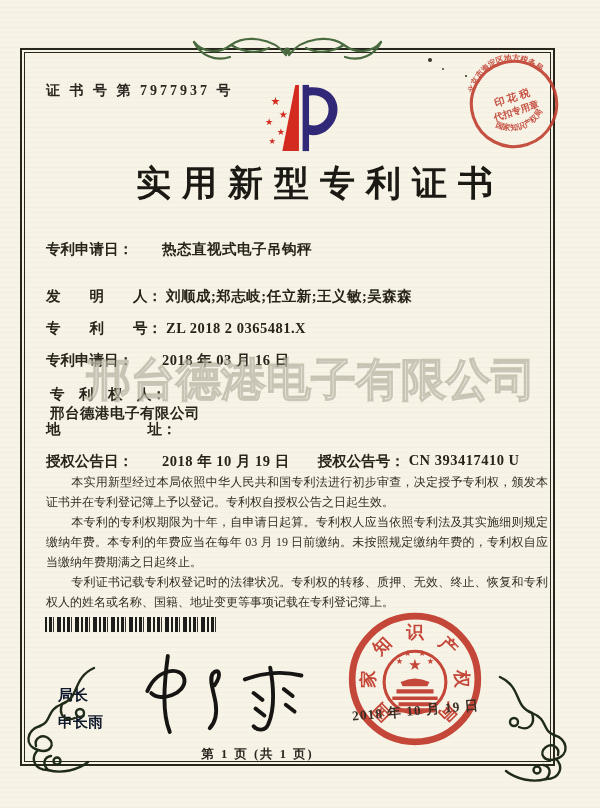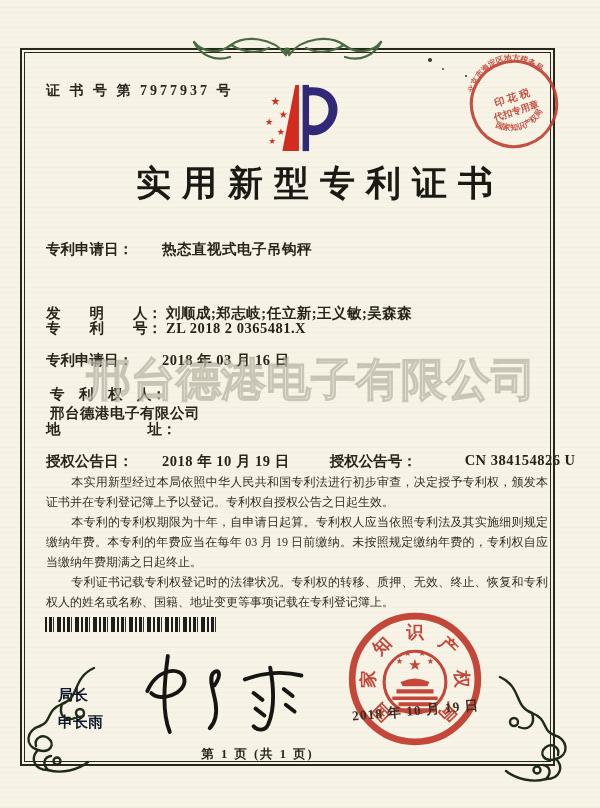--- a/index.html
+++ b/index.html
@@ -47,27 +47,27 @@
     text-align:center; font-size:35px; font-weight:700; letter-spacing:11px; color:#1b1914;
   }
 
   .field-row {
     position:absolute; left:46px; z-index:2; display:flex; align-items:baseline;
     font-size:14.5px; font-weight:700; color:#29241b; white-space:pre;
   }
   .field-row .lbl { min-width:112px; white-space:pre; }
   .field-row .val { margin-left:4px; letter-spacing:0.5px; }
   .row-name      { top:240px; }
-  .row-inventor  { top:304px; }
+  .row-inventor  { top:287px; }
   .row-patentno  { top:319px; }
   .row-filing    { top:351px; }
   .row-patentee  { top:385px;flex-direction:column; }
   .row-address   { top:420px; }
   .row-grant     { top:452px; }
-  .pair2 { margin-left:40px; display:flex;gap:44px; }
+  .pair2 { margin-left:28px; display:flex; }
   .pair2 .lbl { min-width:auto; }
 
   .watermark {
     position:absolute; left:86px; top:350px; z-index:4; white-space:nowrap;
     font-size:45px; font-weight:700; letter-spacing:0px;
     color:rgba(140,128,100,0.07);
     -webkit-text-stroke:1.2px rgba(135,125,100,0.38);
     text-shadow:1px 1px 0 rgba(255,255,255,0.55);
     pointer-events:none;
   }
@@ -179,21 +179,21 @@
     <span class="val">邢台德港电子有限公司</span>
   </div>
   <div class="field-row row-address">
     <span class="lbl">地　　　　　　址：</span>
   </div>
   <div class="field-row row-grant">
     <span class="lbl">授权公告日：</span>
     <span class="val">2018 年 10 月 19 日</span>
     <span class="pair2">
       <span class="lbl">授权公告号：</span>
-      <span class="val">CN 384154826 U</span>
+      <span class="val">CN 393417410 U</span>
     </span>
   </div>
 
   <div class="watermark">邢台德港电子有限公司</div>
 
   <div class="body-text">
     <p>本实用新型经过本局依照中华人民共和国专利法进行初步审查，决定授予专利权，颁发本证书并在专利登记簿上予以登记。专利权自授权公告之日起生效。</p>
     <p>本专利的专利权期限为十年，自申请日起算。专利权人应当依照专利法及其实施细则规定缴纳年费。本专利的年费应当在每年 03 月 19 日前缴纳。未按照规定缴纳年费的，专利权自应当缴纳年费期满之日起终止。</p>
     <p>专利证书记载专利权登记时的法律状况。专利权的转移、质押、无效、终止、恢复和专利权人的姓名或名称、国籍、地址变更等事项记载在专利登记簿上。</p>
   </div>

